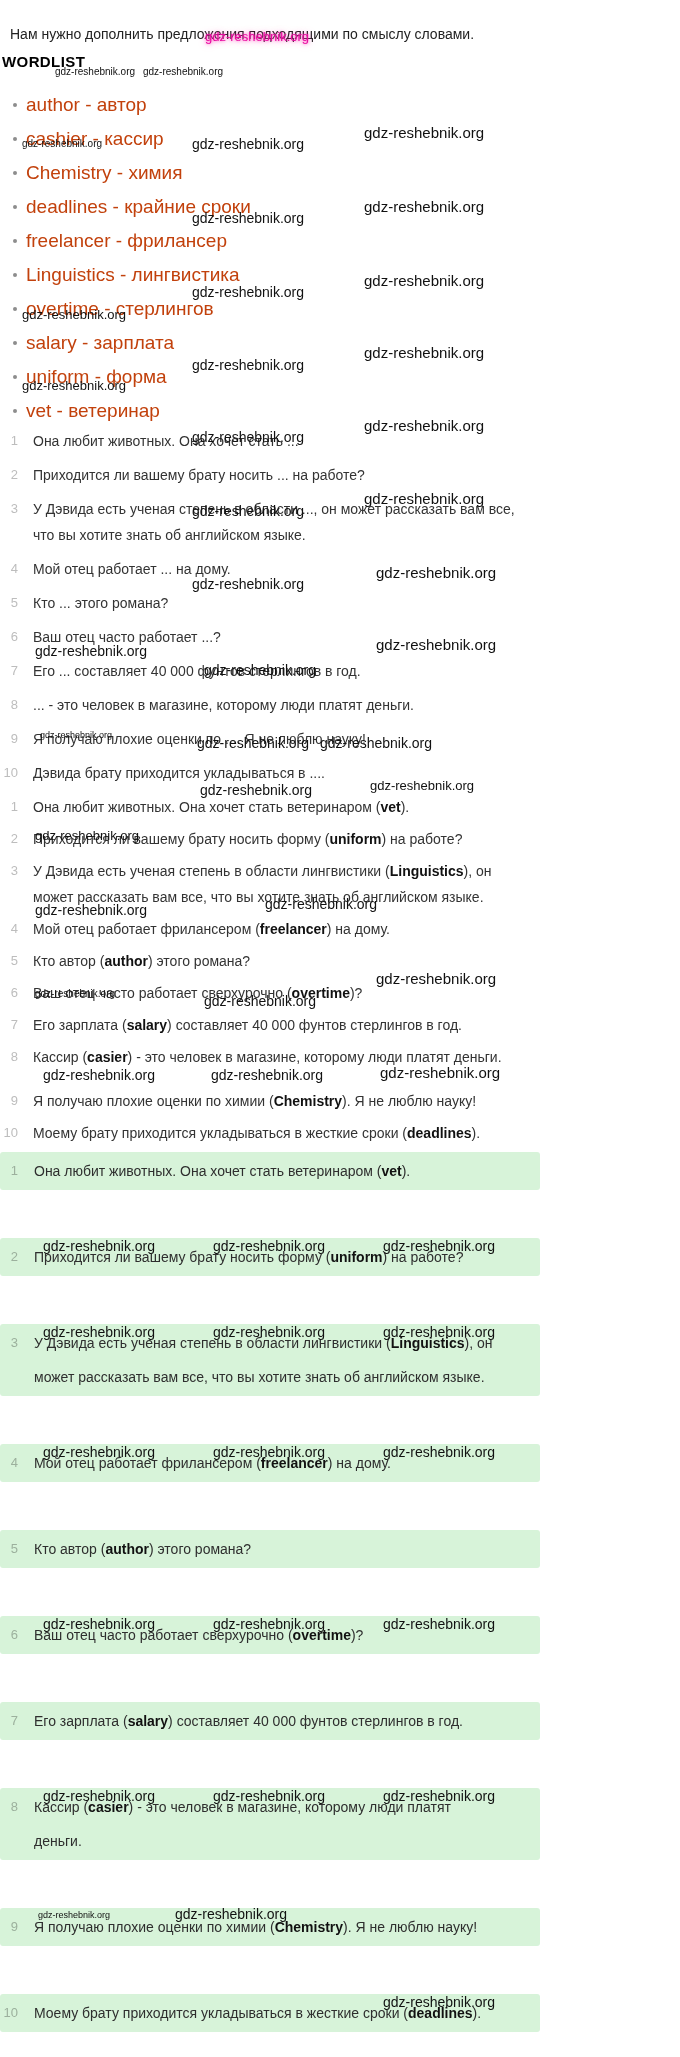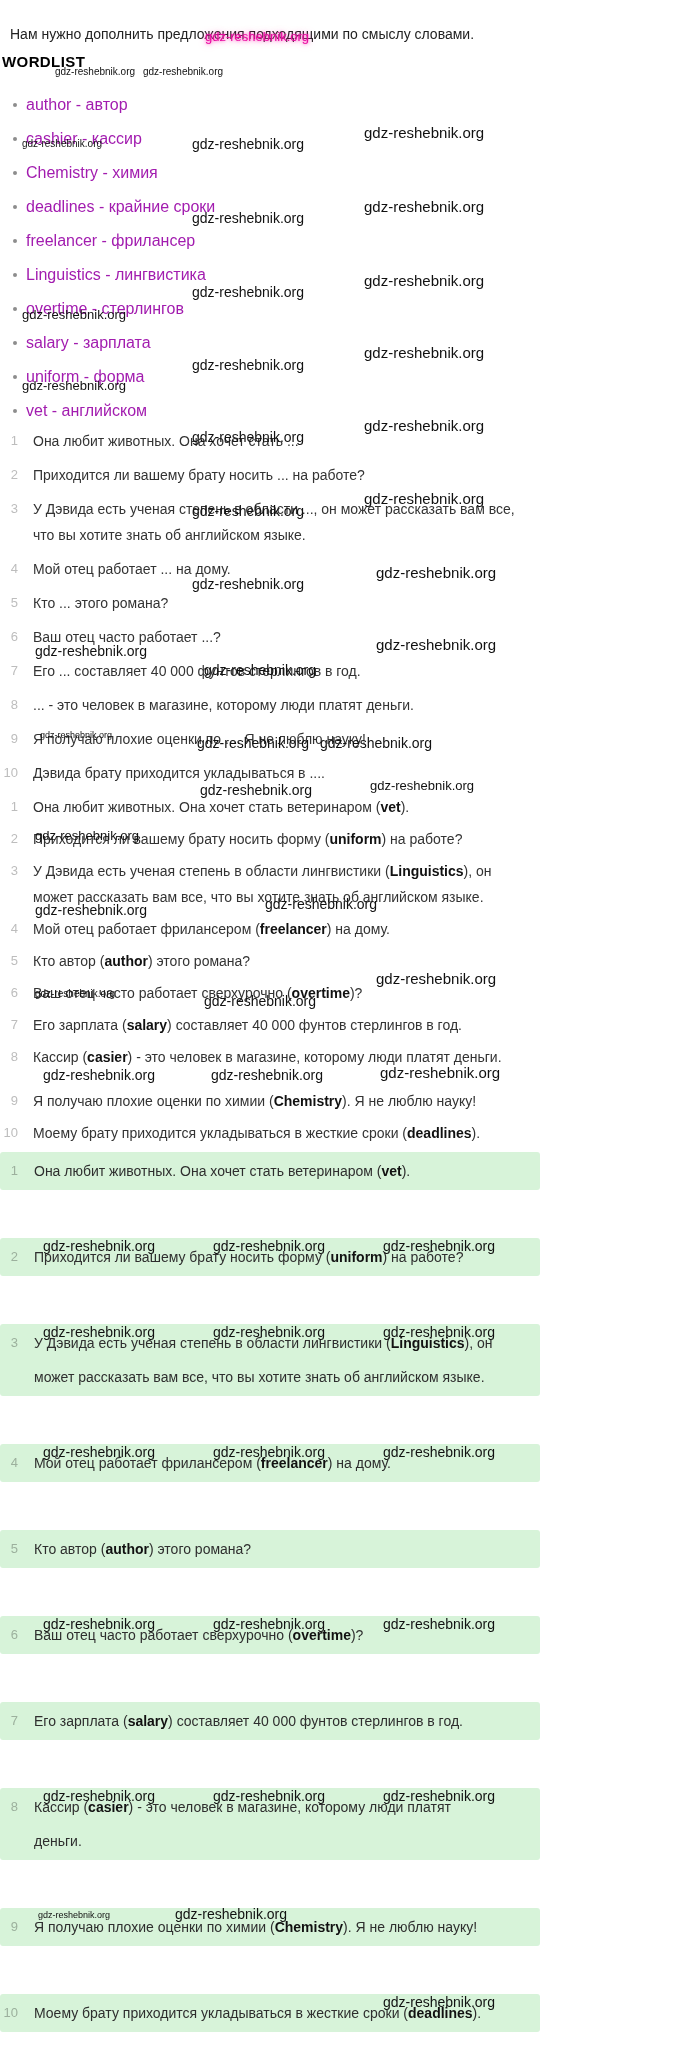--- a/index.html
+++ b/index.html
@@ -10,21 +10,21 @@
     color: #333;
     position: relative;
     overflow: hidden;
   }
   .page { position: relative; width: 680px; height: 2057px; }
 
   .title { margin: 26px 0 0 10px; font-size: 14px; line-height: 16px; color: #222; }
   .wl-head { margin: 13px 0 0 2px; font-size: 15px; line-height: 13px; font-weight: 700; color: #000; letter-spacing: .4px; }
 
   ul.wordlist { list-style: none; margin: 20px 0 0 0; padding: 0; }
-  ul.wordlist li { position: relative; height: 34px; line-height: 34px; padding-left: 26px; font-size: 16px; color: #a21caf; }
+  ul.wordlist li { position: relative; height: 34px; line-height: 34px; padding-left: 26px; font-size: 19px; color: #c2410c; }
   .bullet { position: absolute; left: 13px; top: 15px; width: 4px; height: 4px; border-radius: 50%; background: #8d8d8d; }
 
   ol.qa { list-style: none; margin: 0; padding: 0; }
   ol.qa li { position: relative; padding-left: 33px; font-size: 14px; line-height: 26px; margin-bottom: 8px; }
   .num { position: absolute; left: 0; top: 0; width: 18px; text-align: right; font-size: 13px; color: #bdbdbd; }
   .text, .text span, .text b { white-space: pre; }
   .word { font-weight: 700; color: #111; }
 
   ol.answers li { margin-bottom: 6px; }
   ol.answers li:nth-child(9) { margin-top: 18px; }
@@ -89,21 +89,21 @@
     <span class="wl-label">salary - зарплата</span>
   </li>
 
   <li>
     <span class="bullet"></span>
     <span class="wl-label">uniform - форма</span>
   </li>
 
   <li>
     <span class="bullet"></span>
-    <span class="wl-label">vet - английском</span>
+    <span class="wl-label">vet - ветеринар</span>
   </li>
 </ul>
 
   <ol class="qa questions">
   <li>
     <span class="num">1</span>
     <span class="text">Она любит животных. Она хочет стать ...</span>
   </li>
 
   <li>

